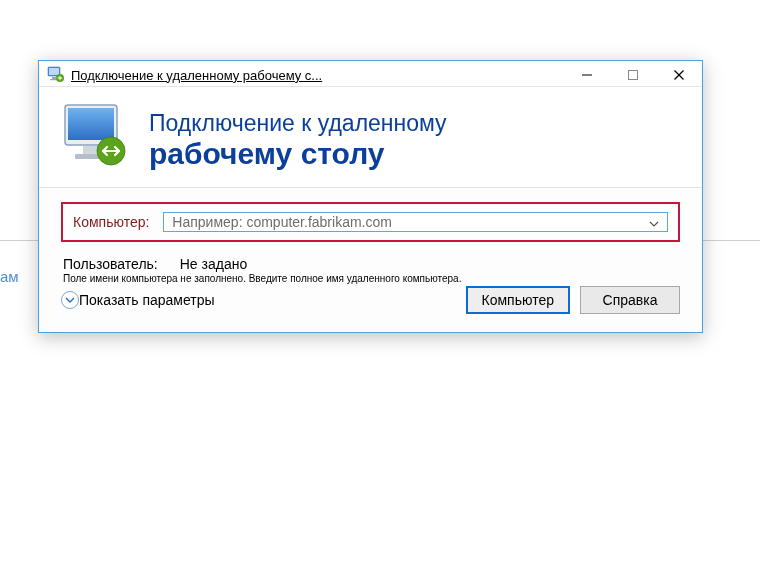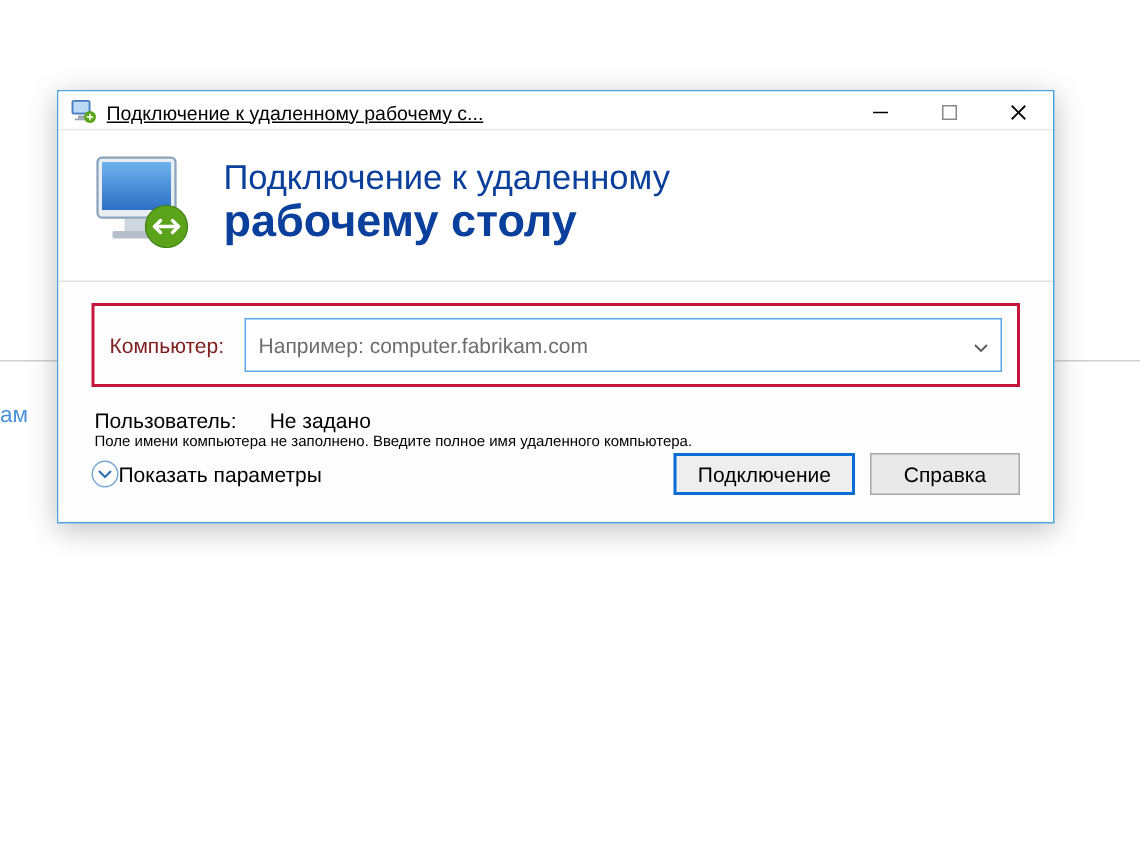--- a/index.html
+++ b/index.html
@@ -64,21 +64,21 @@
     width: 46px;
     display: flex;
     align-items: center;
     justify-content: center;
     color: #000;
   }
   .win-btn svg { width: 12px; height: 12px; }
 
   .header-banner {
     display: flex;
-    align-items: center;
+    align-items: flex-end;
     padding: 12px 18px 16px 20px;
     gap: 18px;
     background: #ffffff;
     border-bottom: 1px solid #e2e2e2;
   }
   .rdp-large-icon { width: 72px; height: 72px; flex: none; }
   .banner-text { color: #0a3f9c; line-height: 1.15; }
   .banner-line1 { font-size: 23px; font-weight: 400; }
   .banner-line2 { font-size: 30px; font-weight: 700; }
 
@@ -90,21 +90,21 @@
     border: 2px solid #c4163a;
     padding: 8px 10px;
     display: flex;
     align-items: center;
     gap: 14px;
     margin-bottom: 14px;
   }
   .field-label { font-size: 14px; color: #7f1d1d; }
   .combo {
     flex: 1;
-    height: 36px;
+    height: 20px;
     border: 1px solid #59a7e8;
     background: #fff;
     display: flex;
     align-items: center;
     padding: 0 8px;
     position: relative;
   }
   .combo .placeholder { color: #6d6d6d; font-size: 14px; flex: 1; }
   .combo .chev { color: #555; }
 
@@ -253,21 +253,21 @@
     <div class="footer-row">
       <div class="expand-link">
         <span class="expand-icon">
           <svg width="10" height="6" viewBox="0 0 10 6">
               <path d="M1 1 L5 5 L9 1" fill="none" stroke="#2e6db5" stroke-width="1.4"></path>
             </svg>
         </span>
         <span>Показать параметры</span>
       </div>
       <div class="btn primary">
-        <span>Подключение</span>
+        <span>Компьютер</span>
       </div>
       <div class="btn">
         <span>Справка</span>
       </div>
     </div>
 
   </div>
 </div>
 
 </body></html>

